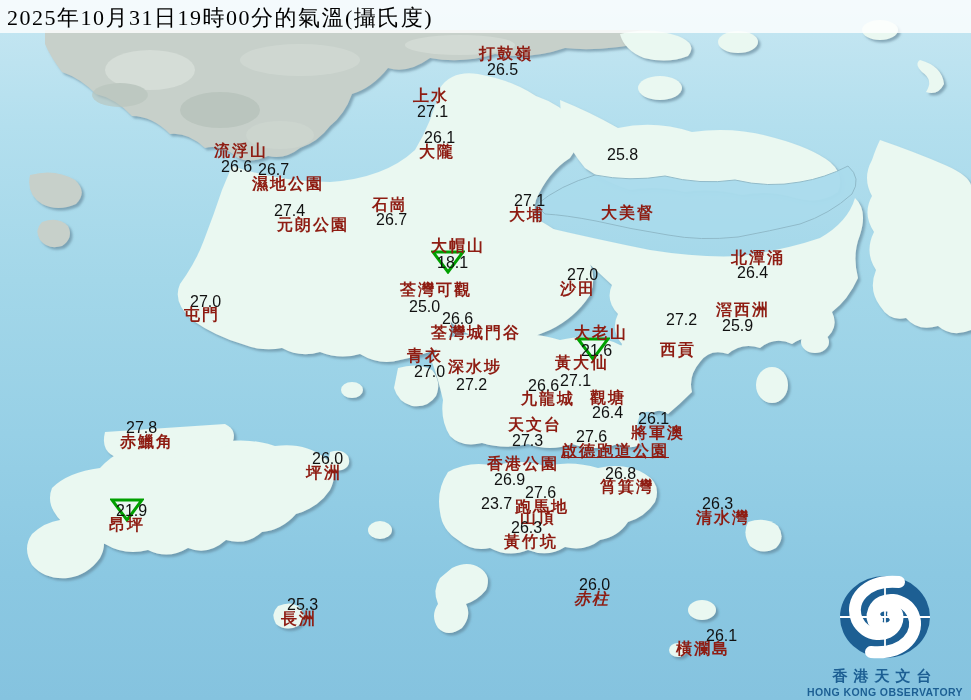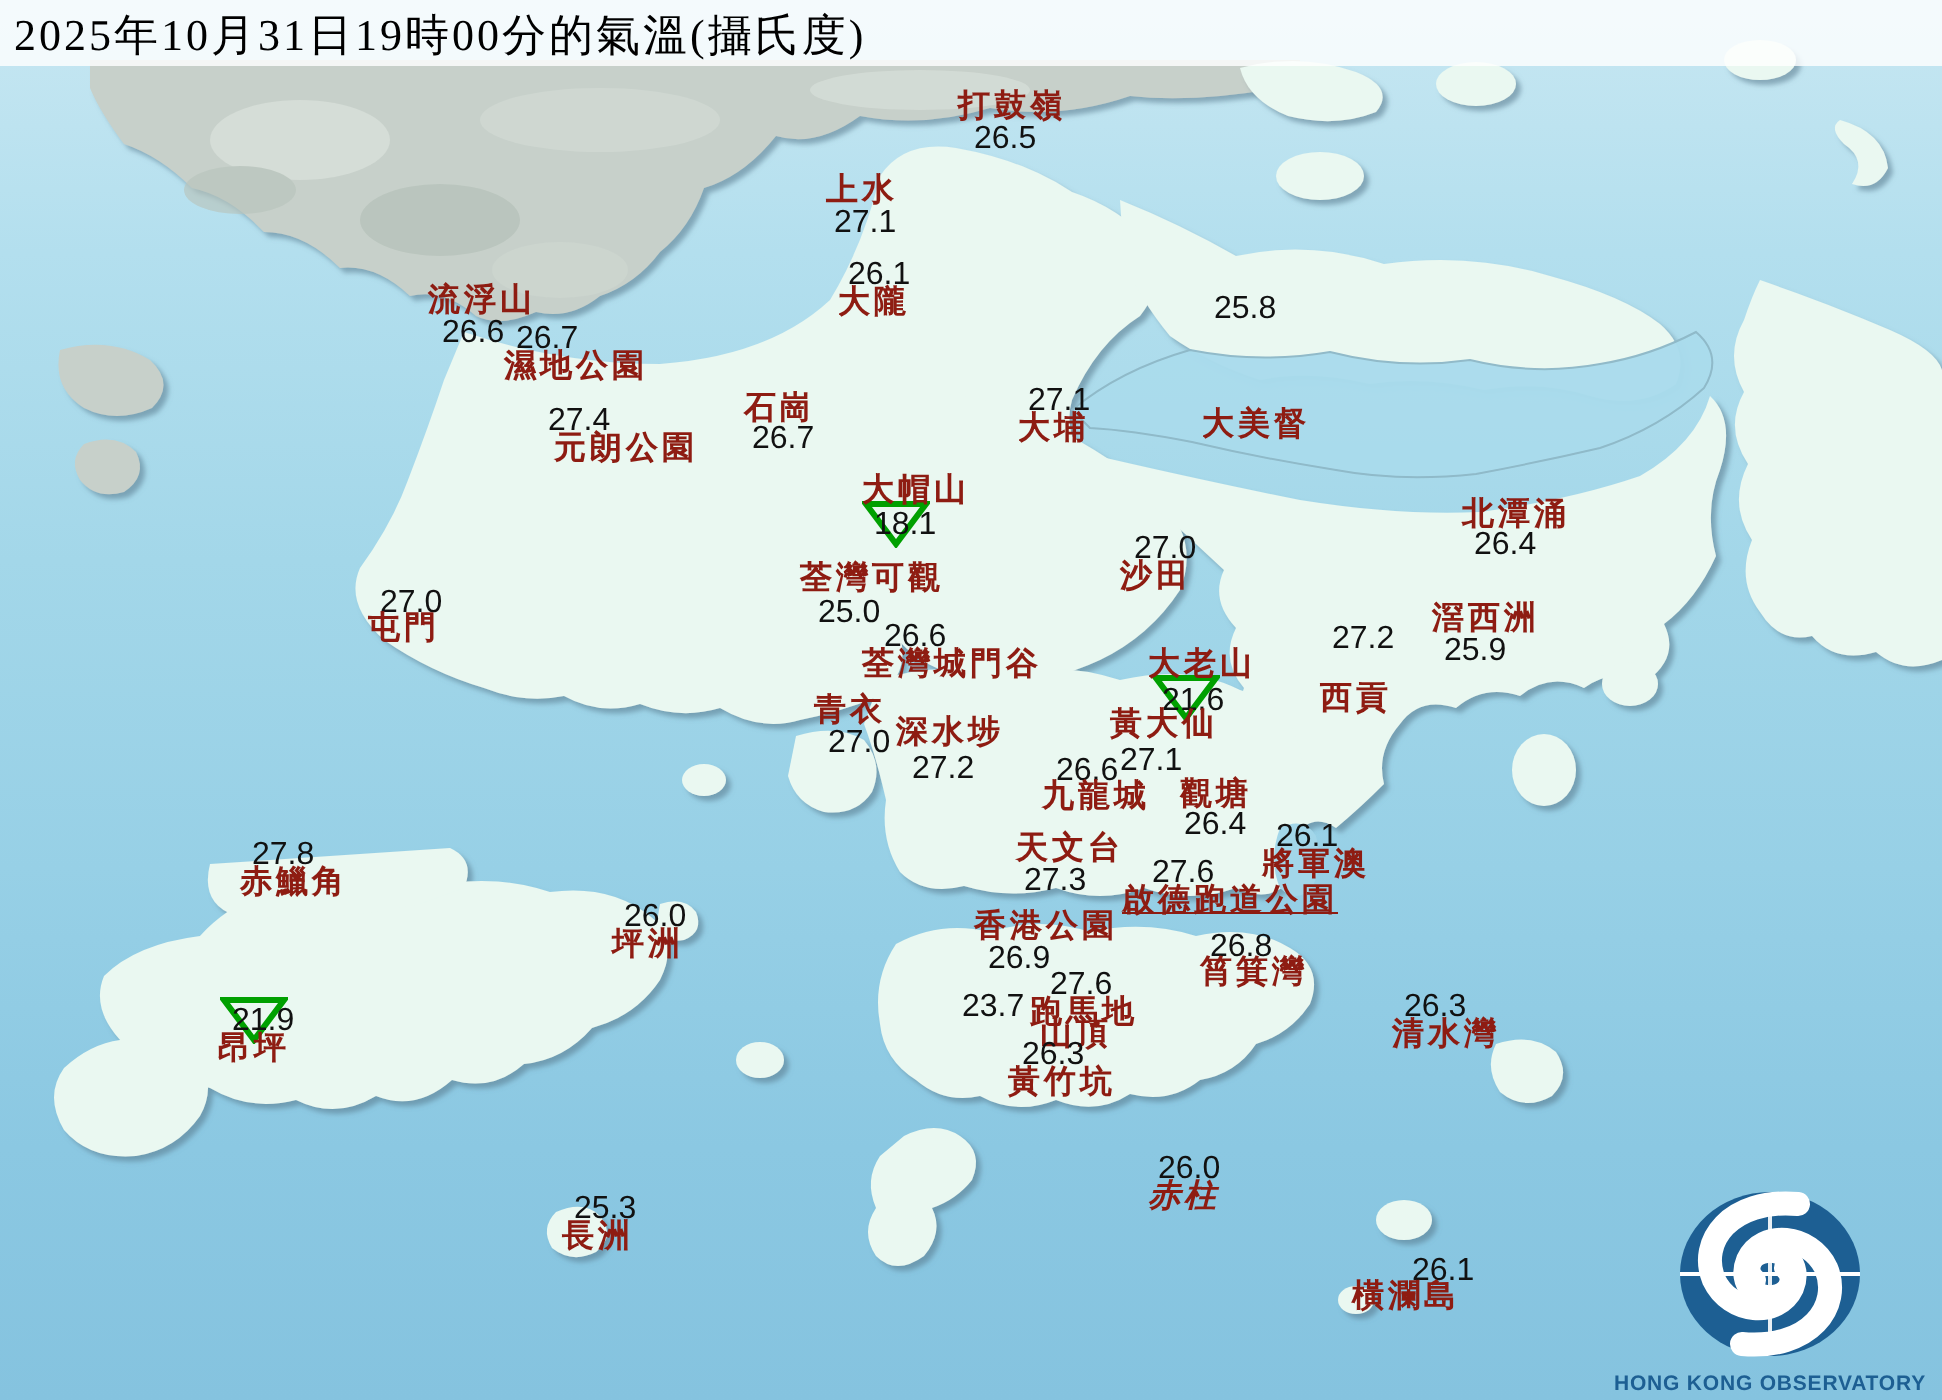--- a/index.html
+++ b/index.html
@@ -226,16 +226,17 @@
           <circle cx="14" cy="30" r="1.2"></circle>
         <circle cx="22" cy="27" r="1.1"></circle>
           <circle cx="29" cy="12" r="1.3"></circle>
         <circle cx="78" cy="62" r="1.4"></circle>
           <circle cx="72" cy="67" r="1.4"></circle>
           <circle cx="82" cy="54" r="1.2"></circle>
         <circle cx="74" cy="57" r="1.1"></circle>
           <circle cx="67" cy="72" r="1.3"></circle>
       </g>
     </svg>
+    <div class="logo-cn">香港天文台</div>
     <div class="logo-en">HONG KONG OBSERVATORY</div>
   </div>
 
 </div>
 
 </body></html>

